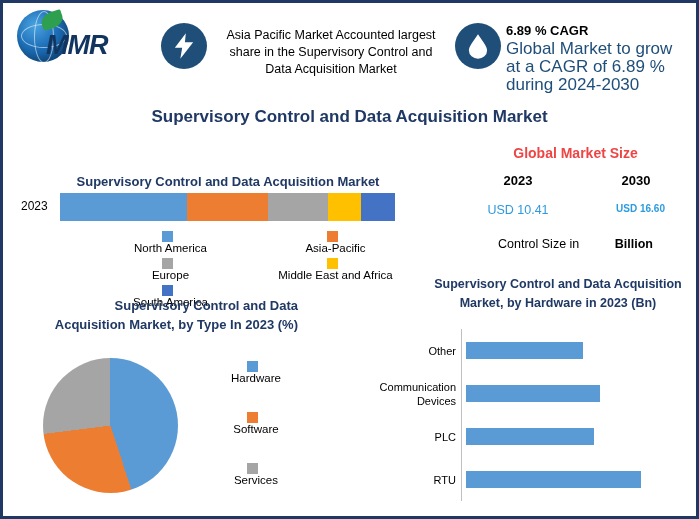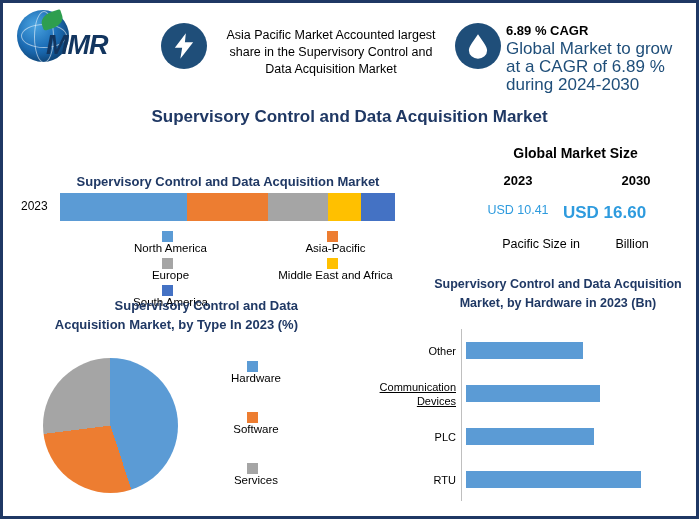--- a/index.html
+++ b/index.html
@@ -175,28 +175,28 @@
   }
 
   
   .gms-title {
     position: absolute;
     left: 455px; top: 142px;
     width: 235px;
     text-align: center;
     font-size: 14px;
     font-weight: bold;
-    color: #000000;
+    color: #ef4444;
   }
   .gms-y1 { position: absolute; left: 470px; top: 170px; width: 90px; text-align: center; font-size: 13px; font-weight: bold; color: #000; }
   .gms-y2 { position: absolute; left: 588px; top: 170px; width: 90px; text-align: center; font-size: 13px; font-weight: bold; color: #000; }
   .gms-v1 { position: absolute; left: 470px; top: 200px; width: 90px; text-align: center; font-size: 12.5px; font-weight: normal; color: #2E9BDE; }
-  .gms-v2 { position: absolute; left: 560px; top: 200px; width: 90px; text-align: left; font-size: 17px; font-weight: bold; color: #2E9BDE; }
+  .gms-v2 { position: absolute; left: 572px; top: 200px; width: 90px; text-align: right; font-size: 10px; font-weight: bold; color: #2E9BDE; }
   .gms-unit { position: absolute; left: 455px; top: 234px; width: 235px; text-align: center; font-size: 12.5px; color: #000; }
-  .gms-unit b { font-weight: normal; padding-left: 32px; }
+  .gms-unit b { font-weight: bold; padding-left: 32px; }
 
   
   .type-title {
     position: absolute;
     left: 45px; top: 293px;
     width: 250px;
     text-align: right;
     font-size: 13px;
     font-weight: bold;
     color: #1F3864;
@@ -330,21 +330,21 @@
       <span>South America</span>
     </div>
   </div>
 
   <div class="gms-title">Global Market Size</div>
   <div class="gms-y1">2023</div>
   <div class="gms-y2">2030</div>
   <div class="gms-v1">USD 10.41</div>
   <div class="gms-v2">USD 16.60</div>
   <div class="gms-unit">
-    <span>Pacific Size in </span><b>Billion</b>
+    <span>Control Size in </span><b>Billion</b>
   </div>
 
   <div class="type-title">Supervisory Control and Data Acquisition  Market, by Type In 2023 (%)</div>
   <div class="pie" style="background: conic-gradient(#5B9BD5 0deg 162deg, #ED7D31 162deg 262.8deg, #A5A5A5 262.8deg 360deg);"></div>
 
   <div class="pie-legend">
     <div class="legend-item">
       <span class="legend-swatch" style="background:#5B9BD5;"></span>
       <span>Hardware</span>
     </div>
@@ -359,21 +359,21 @@
   </div>
 
   <div class="hw-title">Supervisory Control and Data Acquisition  Market, by Hardware in 2023 (Bn)</div>
   <div class="hw-chart">
     <div class="hw-axis"></div>
 
     <div class="hw-row" style="top:0px;">
       <div class="hw-label">Other</div>
       <div class="hw-bar" style="width:117px;"></div>
     </div>
-    <div class="hw-row" style="top:43px;text-decoration:underline;">
+    <div class="hw-row" style="top:43px;">
       <div class="hw-label">Communication Devices</div>
       <div class="hw-bar" style="width:134px;"></div>
     </div>
     <div class="hw-row" style="top:129px;">
       <div class="hw-label">RTU</div>
       <div class="hw-bar" style="width:175px;"></div>
     </div>
     <div class="hw-row" style="top:86px;">
       <div class="hw-label">PLC</div>
       <div class="hw-bar" style="width:128px;"></div>

